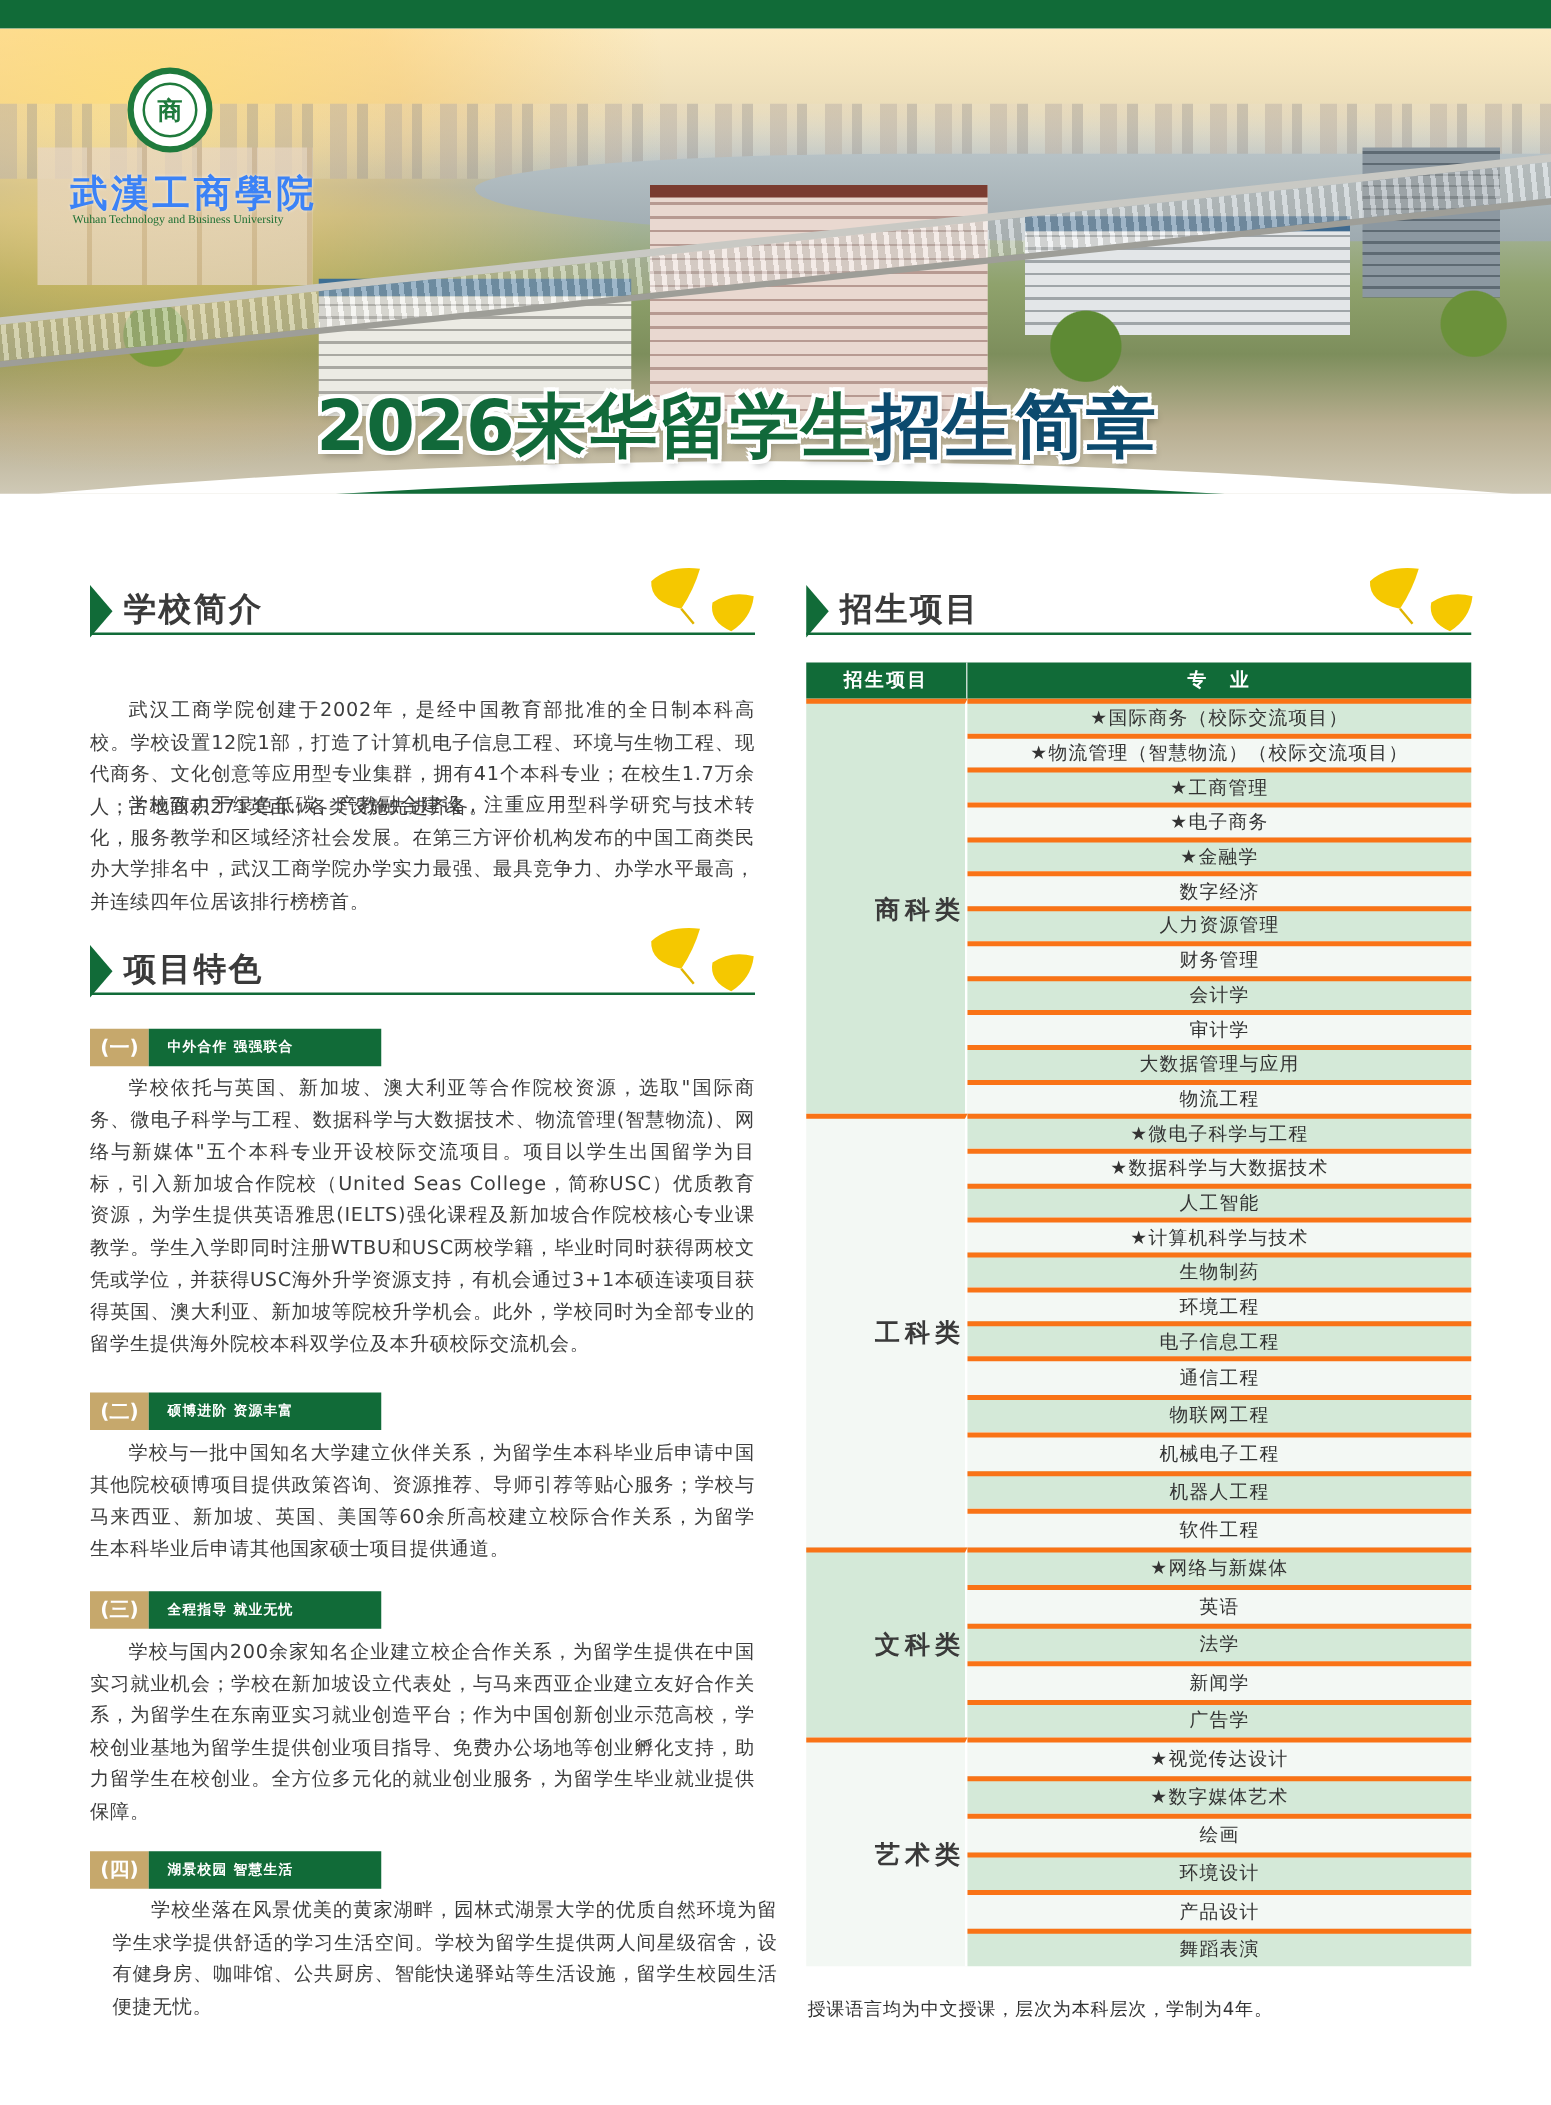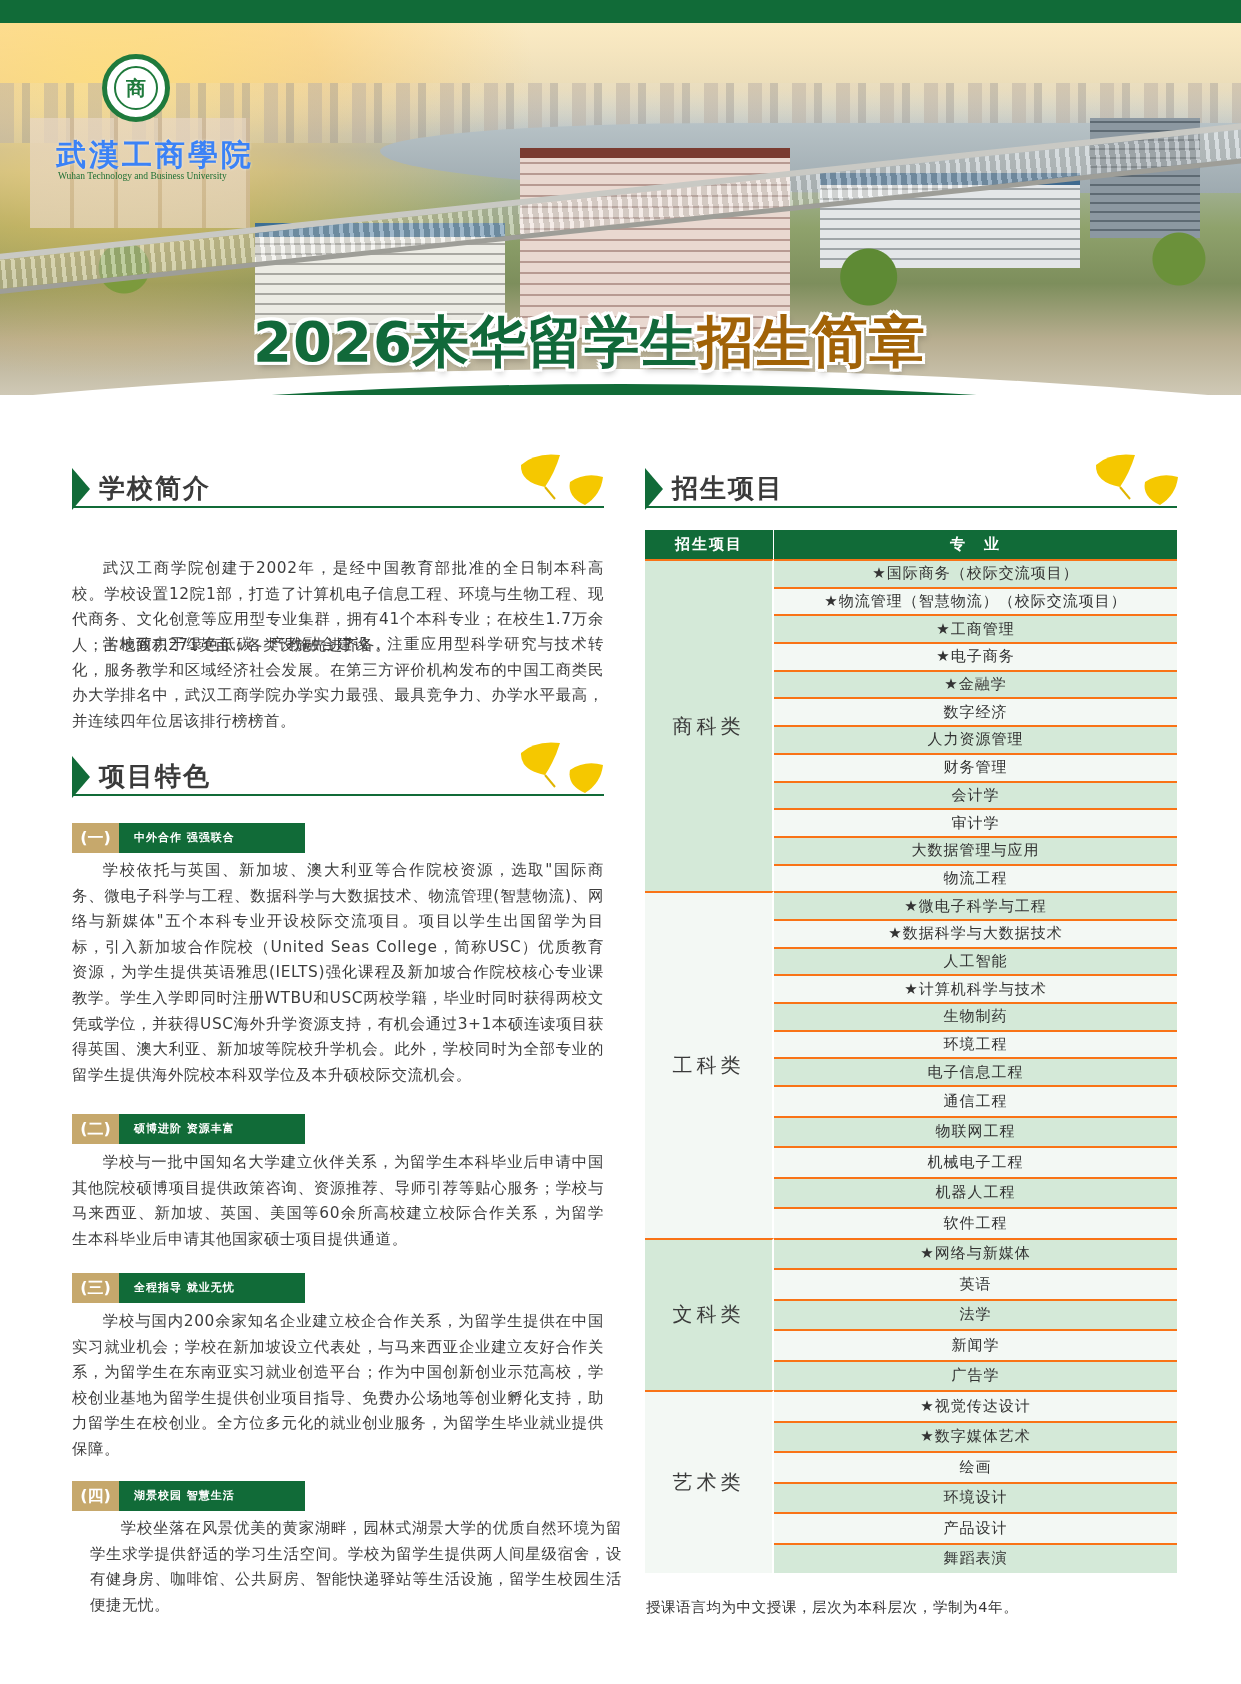--- a/index.html
+++ b/index.html
@@ -49,21 +49,21 @@
     display: flex; align-items: center; justify-content: center; color: #1f7a3c; font-weight: bold; font-size: 20px; }
   .school-name { position: absolute; left: 56px; top: 135px; font-family: "DejaVu Serif", serif; font-size: 30px;
     color: #3b82f6; letter-spacing: 3px; font-weight: bold; text-shadow: 0 0 3px rgba(255,255,255,0.6); }
   .school-name-en { position: absolute; left: 58px; top: 171px; font-family: "Liberation Serif", serif; font-size: 9.5px;
     color: #1e6f33; font-weight: normal; }
 
   .hero-title { position: absolute; left: 253px; top: 307px; height: 70px; white-space: nowrap;
     font-family: "DejaVu Sans", sans-serif; font-weight: bold; font-size: 56px; line-height: 70px; letter-spacing: 1px; }
   .hero-title .t-green { color: #11693a;
     text-shadow: -3px -3px 0 #fff, 3px -3px 0 #fff, -3px 3px 0 #fff, 3px 3px 0 #fff, 0 3px 0 #fff, 0 -3px 0 #fff, 3px 0 0 #fff, -3px 0 0 #fff, 2px 5px 6px rgba(0,0,0,0.25); }
-  .hero-title .t-gold { color: #a16207;
+  .hero-title .t-gold { color: #0c4a6e;
     text-shadow: -3px -3px 0 #fff, 3px -3px 0 #fff, -3px 3px 0 #fff, 3px 3px 0 #fff, 0 3px 0 #fff, 0 -3px 0 #fff, 3px 0 0 #fff, -3px 0 0 #fff, 2px 5px 6px rgba(0,0,0,0.25); }
 
   
   .sec-head { position: absolute; height: 40px; border-bottom: 2px solid #116b38; }
   .sec-head .tri { position: absolute; left: 0; top: 0; width: 0; height: 0;
     border-top: 21px solid transparent; border-bottom: 21px solid transparent; border-left: 18px solid #116b38; }
   .sec-head .title { position: absolute; left: 27px; top: 0; font-size: 26px; font-weight: bold; color: #3a3a3a; letter-spacing: 2px; line-height: 40px; }
   .ginkgo { position: absolute; width: 90px; height: 60px; }
 
   
@@ -71,22 +71,22 @@
 
   .tag { position: absolute; height: 30px; display: flex; }
   .tag .num { width: 47px; background: #c6a86c; color: #ffffff; font-weight: bold; font-size: 16px; line-height: 30px; text-align: center; }
   .tag .lbl { width: 186px; background: #116b38; color: #ffffff; font-weight: bold; font-size: 11px; line-height: 30px; padding-left: 15px; letter-spacing: 1px; }
 
   
   .table-wrap { position: absolute; left: 645px; top: 530px; width: 532px; }
   table { border-collapse: separate; border-spacing: 0; width: 100%; }
   th { background: #116b38; color: #ffffff; font-weight: bold; font-size: 15px; height: 29px; text-align: center; letter-spacing: 2px; }
   th.c1 { width: 129px; border-right: 1px solid #ffffff; }
-  td { font-size: 15px; color: #333333; text-align: center; height: 27.7px; border-top: 2px solid #f97316; letter-spacing: 1px; }
-  td.cat { font-weight: normal; font-size: 20px; color: #3a3a3a; border-right: 2px solid #ffffff; letter-spacing: 4px; }
+  td { font-size: 15px; color: #333333; text-align: center; height: 27.7px; border-top: 4px solid #f97316; letter-spacing: 1px; }
+  td.cat { font-weight: bold; font-size: 20px; color: #3a3a3a; border-right: 2px solid #ffffff; letter-spacing: 4px; text-align: right; }
   td.cat.c-dark { background: #d4e9d8; }
   td.cat.c-light { background: #f3f8f4; }
   td.dark { background: #d4e9d8; }
   td.light { background: #f3f8f4; }
   td.tall { height: 30.5px; }
 
   .note { position: absolute; left: 646px; top: 1598px; font-size: 14.5px; color: #333333; letter-spacing: 0.6px; }
 </style>
 </head>
 <body>

